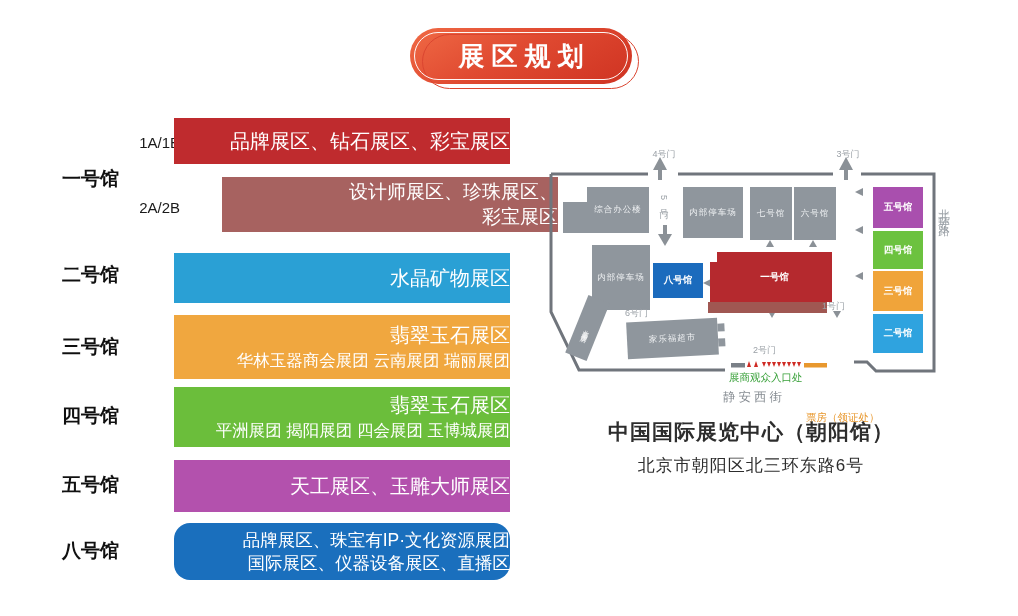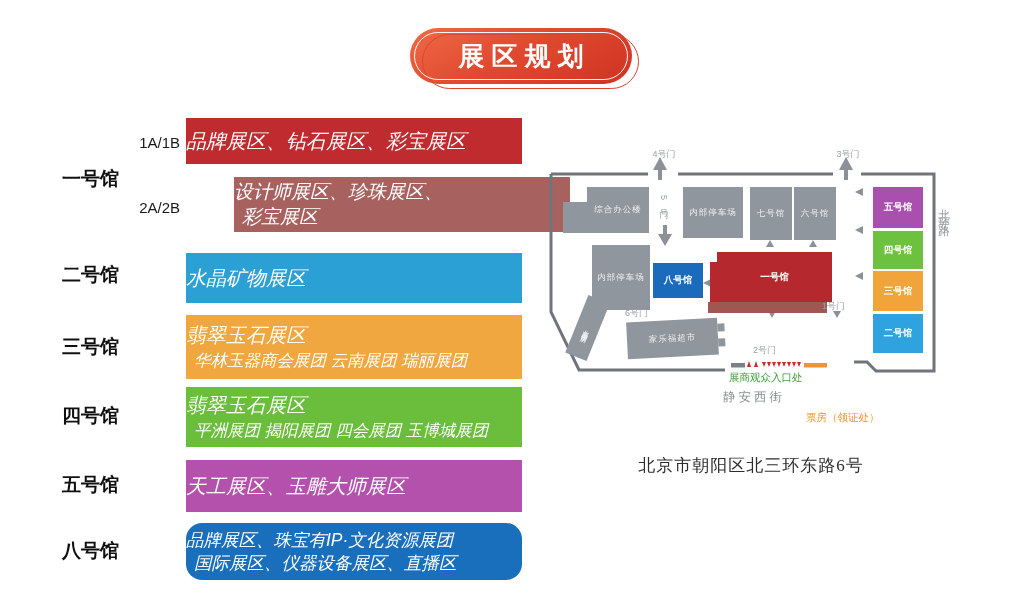--- a/index.html
+++ b/index.html
@@ -19,22 +19,22 @@
     content:"";position:absolute;inset:4px;border:1.5px solid rgba(255,255,255,.95);
     border-radius:26px;pointer-events:none;
   }
   .banner::after{
     content:"";position:absolute;left:12px;top:6px;right:-7px;bottom:-5px;
     border:1.5px solid #db4530;border-radius:30px;z-index:-1;
   }
   .banner .t{color:#fff;font-size:26px;font-weight:700;letter-spacing:7px;padding-left:7px;}
 
   
-  .bar{position:absolute;left:186px;width:336px;color:#fff;text-align:left;
-       display:flex;flex-direction:column;justify-content:center;line-height:1.3;font-style:italic;}
+  .bar{position:absolute;left:174px;width:336px;color:#fff;text-align:right;
+       display:flex;flex-direction:column;justify-content:center;line-height:1.3;}
   .bar .l1{font-size:20px;}
   .bar .l2{font-size:16.5px;margin-top:2px;padding-left:8px;}
   .bar1{top:118px;height:46px;background:#bf2b2e;}
   .bar2{top:177px;height:55px;background:#a76260;font-size:19px;margin-left:48px;}
   .bar2 .l1,.bar2 .l2{font-size:19px;margin-top:0;}
   .bar3{top:253px;height:50px;background:#2aa0d5;}
   .bar4{top:315px;height:64px;background:#f0a73f;}
   .bar5{top:387px;height:60px;background:#6bbe3b;}
   .bar6{top:460px;height:52px;background:#b351ad;}
   .bar7{top:523px;height:57px;background:#1a6fbd;border-radius:16px;}
@@ -83,21 +83,21 @@
              font-size:11.5px;color:#9aa0a6;letter-spacing:4px;}
   .street{position:absolute;left:178px;top:244px;font-size:12.5px;color:#878d93;
           letter-spacing:3px;white-space:nowrap;}
   .entrance-label{position:absolute;left:184px;top:226px;font-size:10.5px;color:#39a13a;white-space:nowrap;}
   .ticket-label{position:absolute;left:261px;top:226px;font-size:10.5px;color:#e8982e;white-space:nowrap;margin-top:40px;}
 
   
   .venue-name{position:absolute;left:545px;top:418px;width:412px;text-align:center;
               font-size:21px;font-weight:700;color:#2d2d2d;letter-spacing:1px;}
   .venue-addr{position:absolute;left:545px;top:454px;width:412px;text-align:center;
-              font-size:17px;color:#2d2d2d;letter-spacing:1px;font-family:Liberation Serif, serif;}
+              font-size:17px;color:#2d2d2d;letter-spacing:1px;}
 </style>
 </head>
 <body>
 
 <div id="page">
 
   <div class="banner">
     <span class="t">展区规划</span>
   </div>
 
@@ -221,15 +221,16 @@
     <div class="gate g6">6号门</div>
     <div class="gate g1">1号门</div>
     <div class="gate g2">2号门</div>
 
     <div class="road-east">北三环东路</div>
     <div class="entrance-label">展商观众入口处</div>
     <div class="ticket-label">票房（领证处）</div>
     <div class="street">静安西街</div>
   </div>
 
+  <div class="venue-name">中国国际展览中心（朝阳馆）</div>
   <div class="venue-addr">北京市朝阳区北三环东路6号</div>
 
 </div>
 
 </body></html>

